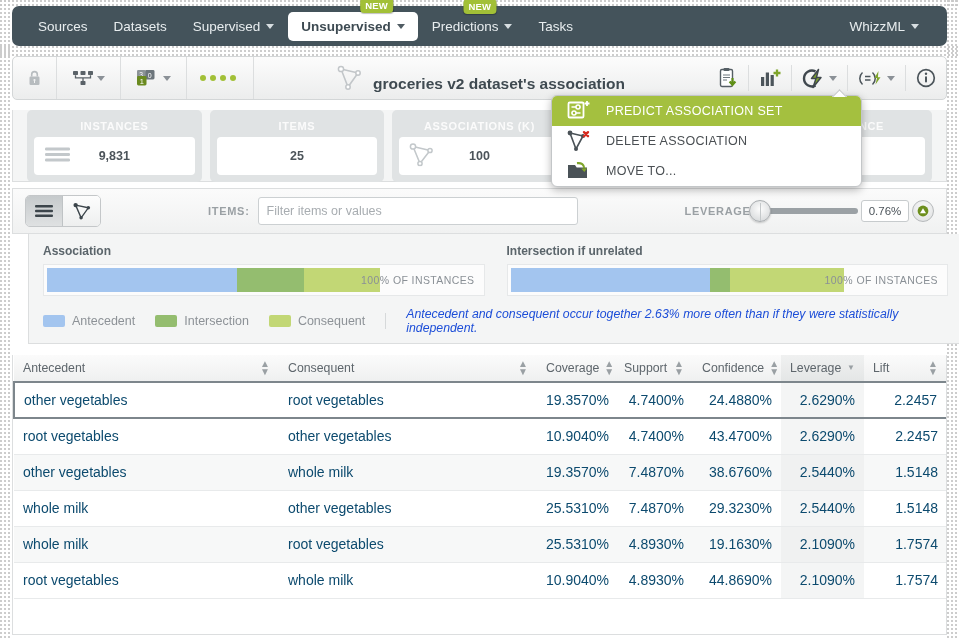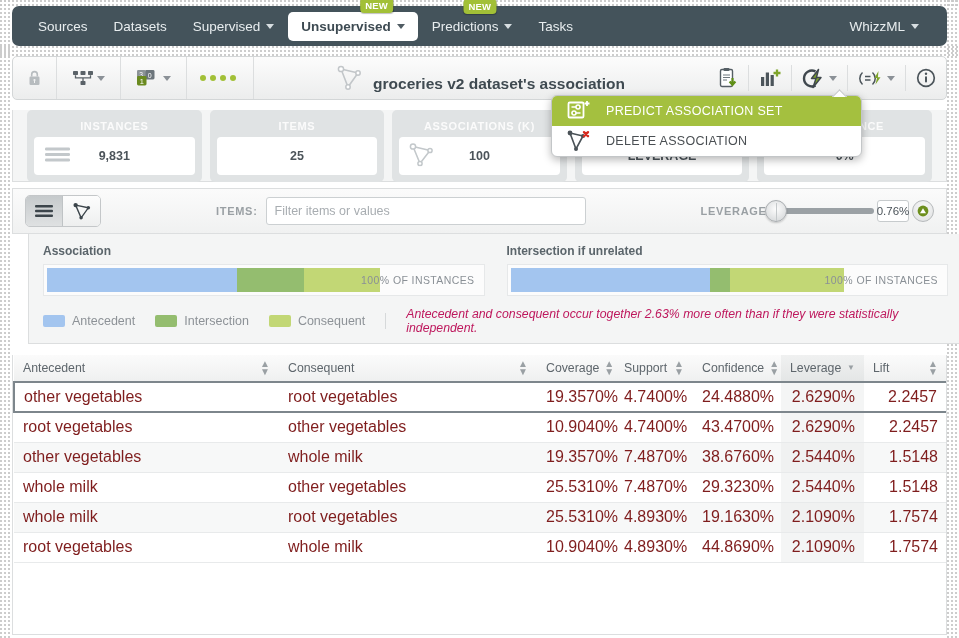--- a/index.html
+++ b/index.html
@@ -118,21 +118,21 @@
     font-family:"Liberation Sans",sans-serif;
   }
   .finput::placeholder { color:#a8adb1; }
   .slider { position:relative; width:100px; height:6px; background:#9ba1a5;
             border-radius:3px; }
   .knob { position:absolute; left:-9px; top:-8px; width:22px;height:22px;border-radius:50%;
           background:radial-gradient(circle at 50% 40%, #fdfdfd, #d0d3d5);
           border:1px solid #a9adb0; box-shadow:0 1px 2px rgba(0,0,0,.2); }
   .knob::after{content:"";position:absolute;left:50%;top:2px;width:1px;height:18px;
           background:#c4c8ca;}
-  .valbox { width:32px;height:22px; border:1px solid #c7cbcd; border-radius:3px;
+  .valbox { width:48px;height:22px; border:1px solid #c7cbcd; border-radius:3px;
             background:#fff; font-size:11.5px; color:#4c545a; display:flex;
             align-items:center; justify-content:center; }
   .collapse { width:22px;height:22px;border-radius:50%;
      background:radial-gradient(circle at 50% 35%,#fafafa,#dcdedf);
      border:1px solid #b7babc; display:flex;align-items:center;justify-content:center; }
 
   
   .charts {
     position:absolute; left:28px; top:234px; width:935px; height:110px;
     background:#f4f5f5; border:1px solid #dcdedf; border-top:none;
@@ -143,37 +143,37 @@
   .chart-title { font-size:12px; font-weight:bold; color:#5b656b; margin-bottom:6px; }
   .barbox { background:#fcfcfc; border:1px solid #e6e8e9; height:32px;
             display:flex; align-items:center; padding:3px; position:relative; }
   .bar { display:flex; height:24px; }
   .barlabel { position:absolute; right:9px; top:50%; transform:translateY(-50%);
               font-size:10.5px; color:#8a9096; letter-spacing:.4px; }
   .legend { display:flex; align-items:center; gap:8px; margin-top:11px; font-size:12.5px; }
   .lg { display:flex; align-items:center; gap:7px; color:#8d9297; margin-right:12px; }
   .sw { width:22px;height:12px; border-radius:2px; }
   .lgsep { width:1px; height:16px; background:#d6d9da; margin-right:12px; }
-  .lgnote { font-style:italic; color:#be185d; font-size:12.3px; }
+  .lgnote { font-style:italic; color:#1d4ed8; font-size:12.3px; }
 
   
   .tablewrap { position:absolute; left:12px; top:355px; width:935px; height:280px;
                background:#fff; border:1px solid #dcdedf; border-top:none; overflow:hidden; }
   table { width:100%; border-collapse:collapse; table-layout:fixed; }
   thead th {
     background:linear-gradient(#fbfbfb,#eff0f0); border-bottom:1px solid #d6d9da;
     height:27px; font-size:12.3px; color:#5e666c; font-weight:normal;
     padding:0 9px; cursor:pointer; white-space:nowrap;
   }
   thead th .hd { display:flex; align-items:center; justify-content:space-between; gap:5px; }
   thead th.num .hd { }
   th.sorted { background:linear-gradient(#f0f1f1,#e4e6e6); }
   .sortglyph { color:#9aa0a4; font-size:10px; line-height:8px; display:flex;
                flex-direction:column; align-items:center; }
-  tbody td { height:30px; font-size:16px; color:#7f1d1d; padding:0 9px;
+  tbody td { height:36px; font-size:14px; color:#0c4a6e; padding:0 9px;
              border-bottom:1px solid #e8eaeb; }
   tbody td.num { text-align:right;margin-top:20px; }
   tbody tr.sel td { border-top:2px solid #7d868c; border-bottom:2px solid #7d868c; }
   tbody tr.sel td:first-child { border-left:2px solid #7d868c; }
   tbody tr.sel td:last-child { border-right:2px solid #7d868c; }
   tbody tr.alt { background:#f7f8f8; }
   td.lev { background:#f4f5f5; }
   tbody tr.alt td.lev { background:#f0f1f1; }
   tbody tr.sel td.lev { background:#f4f5f5; }
 
@@ -620,15 +620,25 @@
         <svg width="24" height="22" viewBox="0 0 24 22">
           <path d="M3 3 L16 6 L9 19 Z" fill="none" stroke="#4a5257" stroke-width="1.6"></path>
           <circle cx="3" cy="3" r="2.4" fill="#4a5257"></circle>
           <circle cx="16" cy="6" r="2" fill="#4a5257"></circle>
           <circle cx="9" cy="19" r="2" fill="#4a5257"></circle>
           <path d="M17 2.2l4 4M21 2.2l-4 4" stroke="#d62b1f" stroke-width="2.4" stroke-linecap="round"></path>
         </svg>
       </span>
       <span>DELETE ASSOCIATION</span>
     </div>
+    <div class="mi">
+      <span class="gl">
+        <svg width="24" height="22" viewBox="0 0 24 22">
+          <path d="M1 5h7l1.7 2.4H20V18H1z" fill="#4a5257"></path>
+          <path d="M10 3.2c4.6-.6 7 1.4 7.2 5" fill="none" stroke="#7fa52b" stroke-width="2.2"></path>
+          <path d="M14.2 8.4l3.1 3.6 2.9-3.8z" fill="#7fa52b"></path>
+        </svg>
+      </span>
+      <span>MOVE TO...</span>
+    </div>
   </div>
 
 </div>
 
 </body></html>

